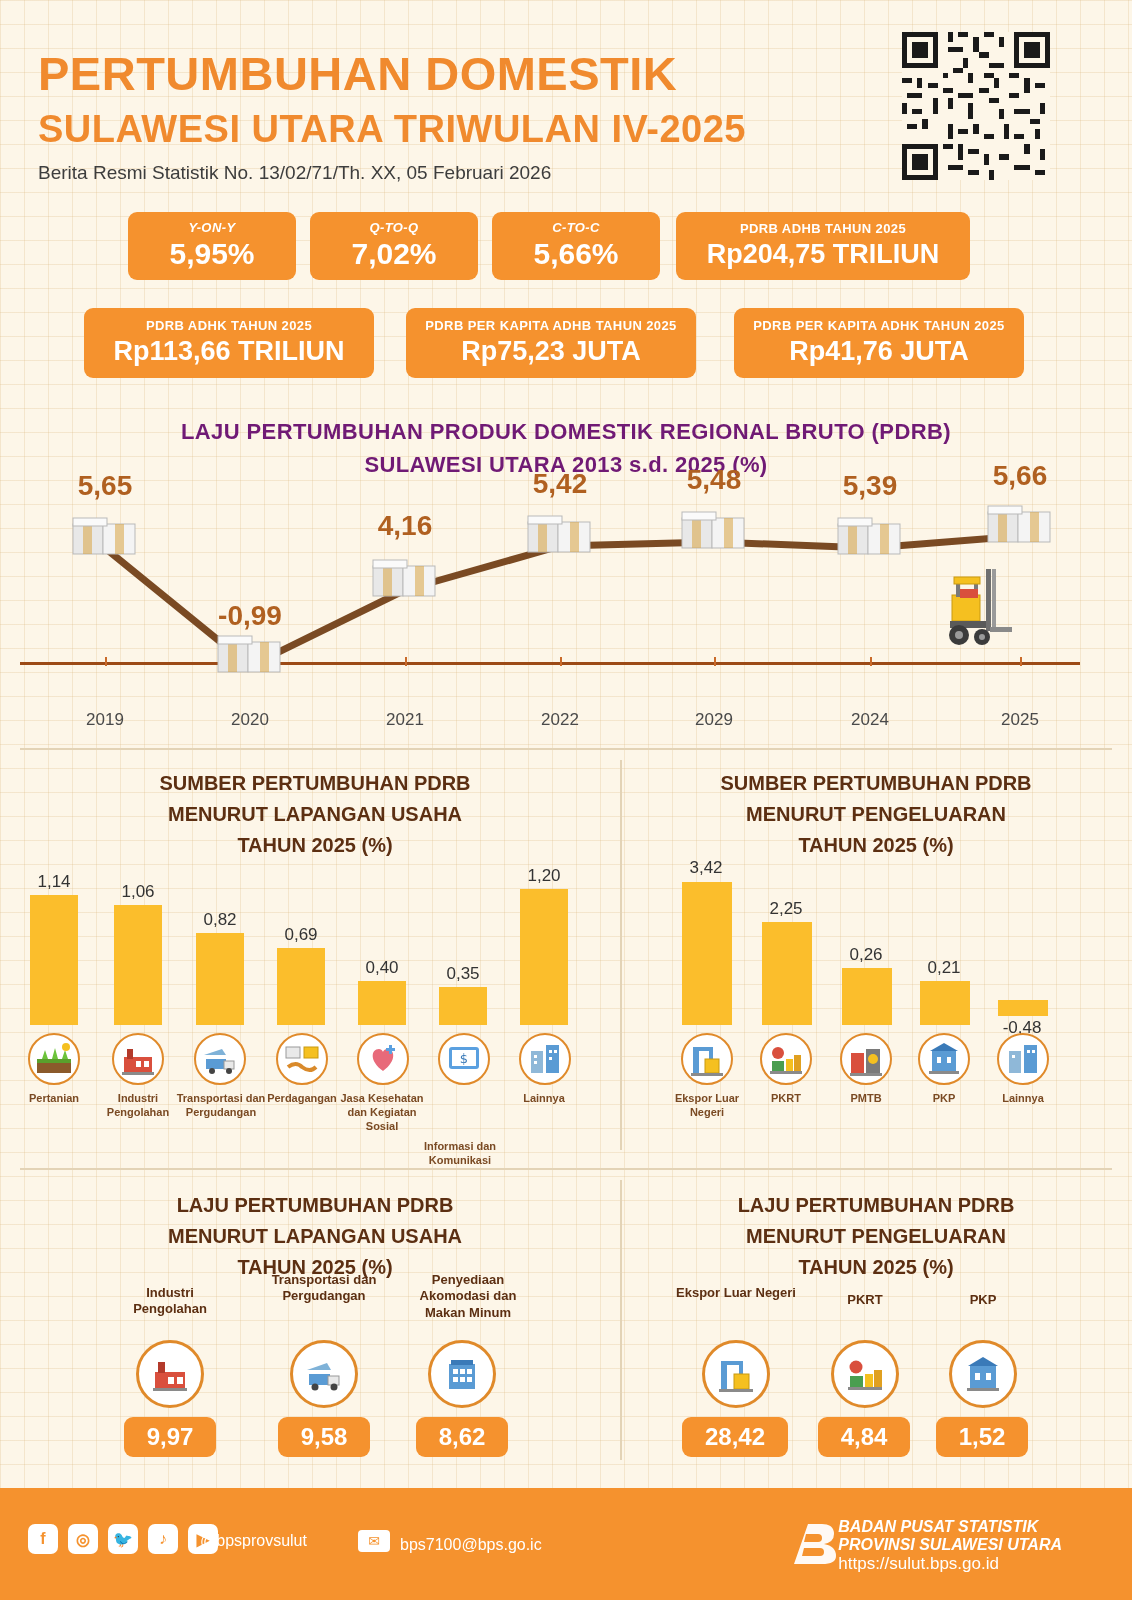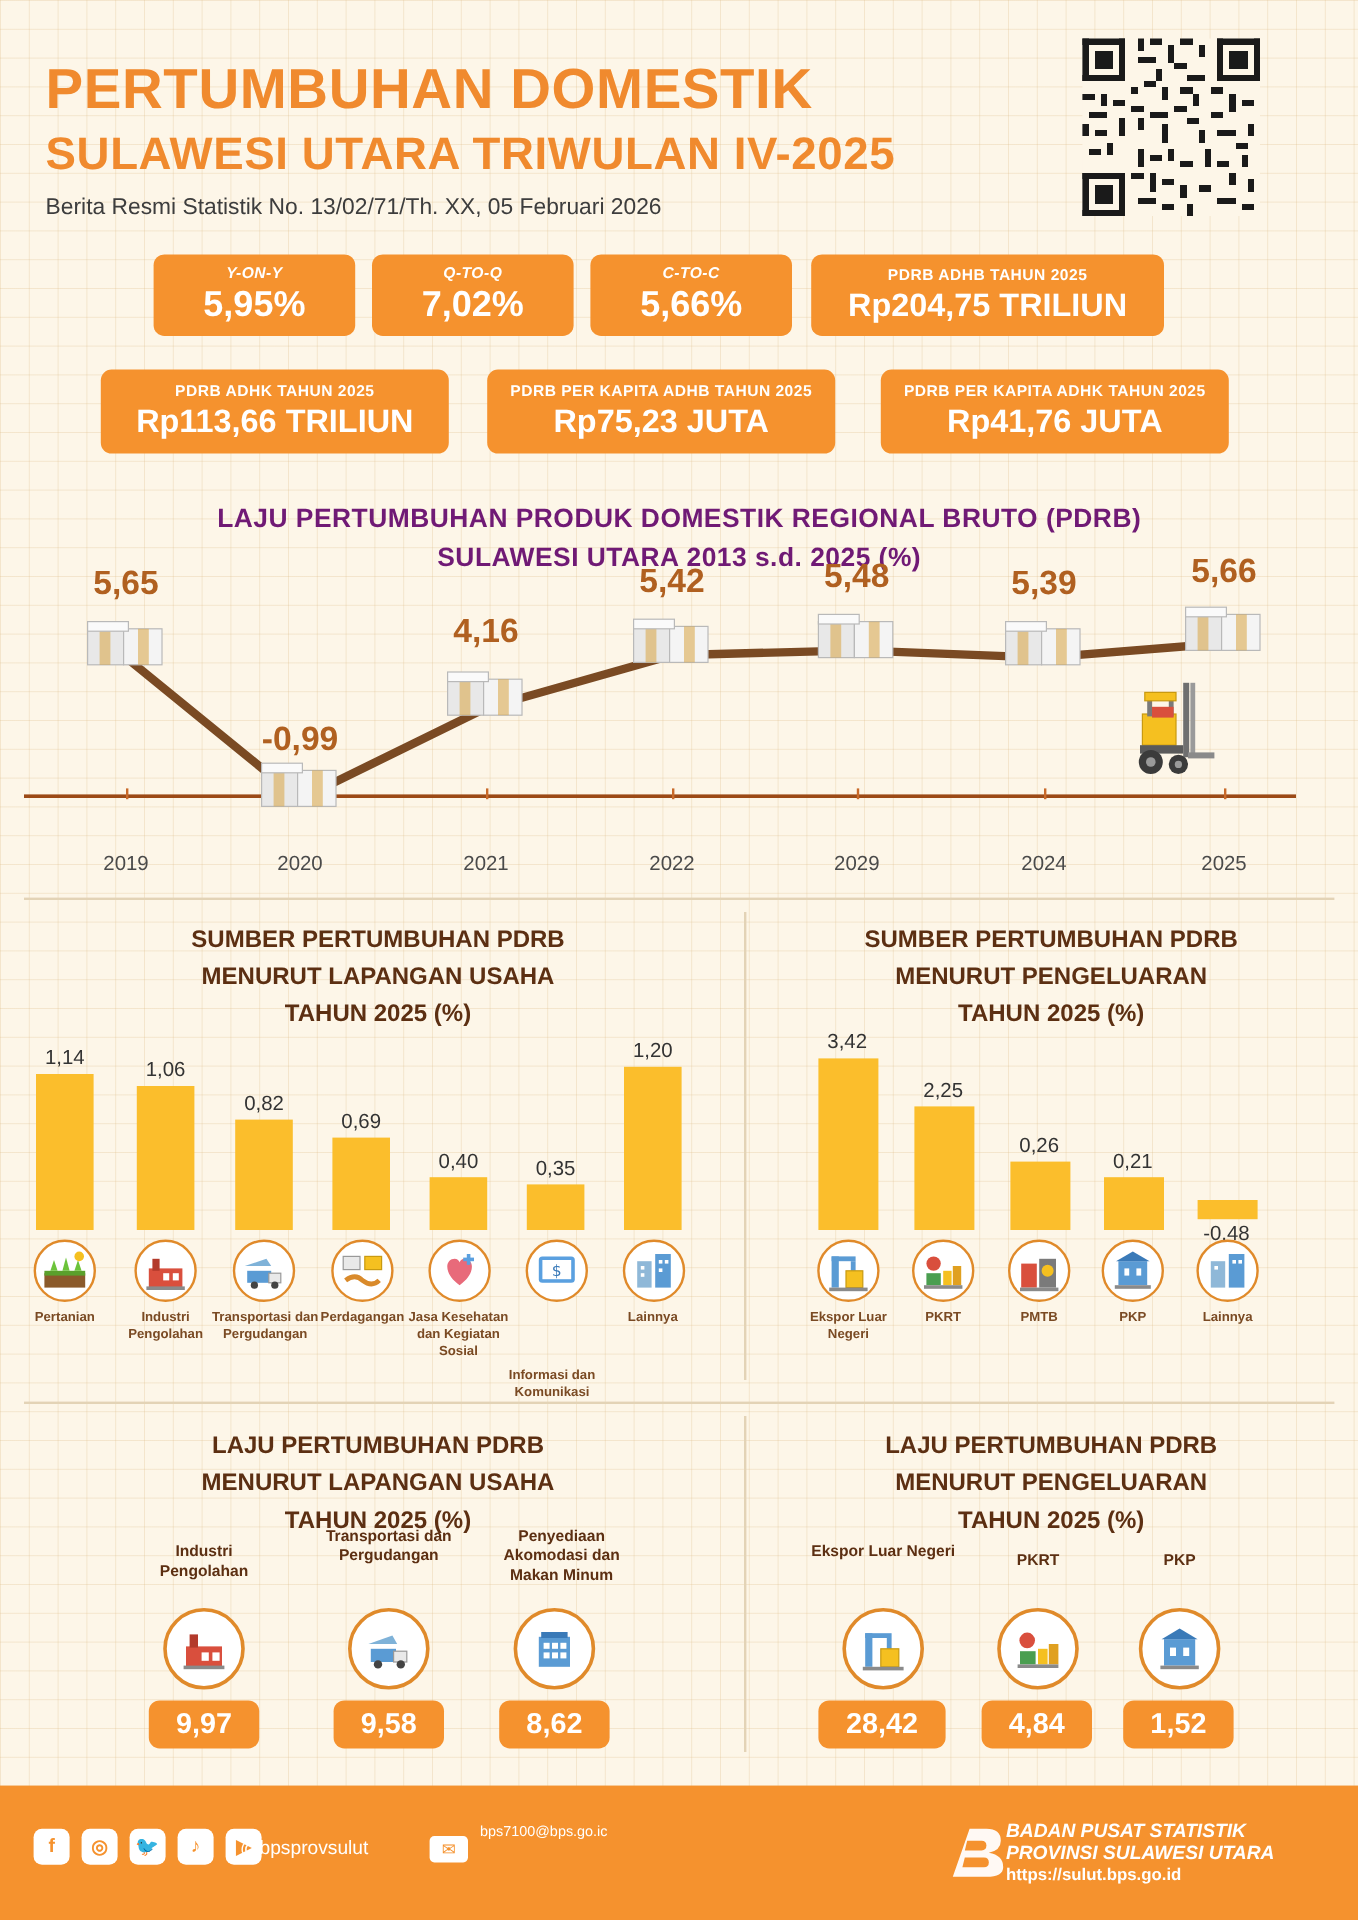--- a/index.html
+++ b/index.html
@@ -108,26 +108,26 @@
   }
 
   
   .footer{
     position:absolute; left:0; bottom:0; width:1132px; height:112px; background:#F5922E;
   }
   .footer .soc{ position:absolute; top:36px; left:28px; display:flex; gap:10px; align-items:center;}
   .sic{ width:30px; height:30px; border-radius:7px; background:#fff; display:flex; align-items:center; justify-content:center; color:#F5922E; font-size:16px; font-weight:bold;}
   .fhandle{ position:absolute; left:200px; top:44px; color:#fff; font-size:16px; }
   .mailic{ position:absolute; left:358px; top:42px; width:32px; height:22px; background:#fff; border-radius:4px; display:flex; align-items:center; justify-content:center; color:#F5922E; font-size:14px;}
-  .fmail{ position:absolute; left:400px; top:31px; color:#fff; font-size:12px; }
+  .fmail{ position:absolute; left:400px; top:48px; color:#fff; font-size:16px; }
   .bps-logo{ position:absolute; right:282px; top:30px; width:62px; height:52px; }
   .bps-txt{ position:absolute; right:70px; top:30px; color:#fff; text-align:left; }
   .bps-txt .l1{ font-size:16px; font-weight:bold; font-style:italic; }
   .bps-txt .l2{ font-size:16px; font-weight:bold; font-style:italic; }
-  .bps-txt .l3{ font-size:14px;font-weight:bold; }
+  .bps-txt .l3{ font-size:17px; }
 </style>
 </head>
 <body>
 
 <div class="page">
   <div class="grid-bg"></div>
 
   <div class="title1">PERTUMBUHAN DOMESTIK</div>
   <div class="title2">SULAWESI UTARA TRIWULAN IV-2025</div>
   <div class="subtitle">Berita Resmi Statistik No. 13/02/71/Th. XX, 05 Februari 2026</div>

